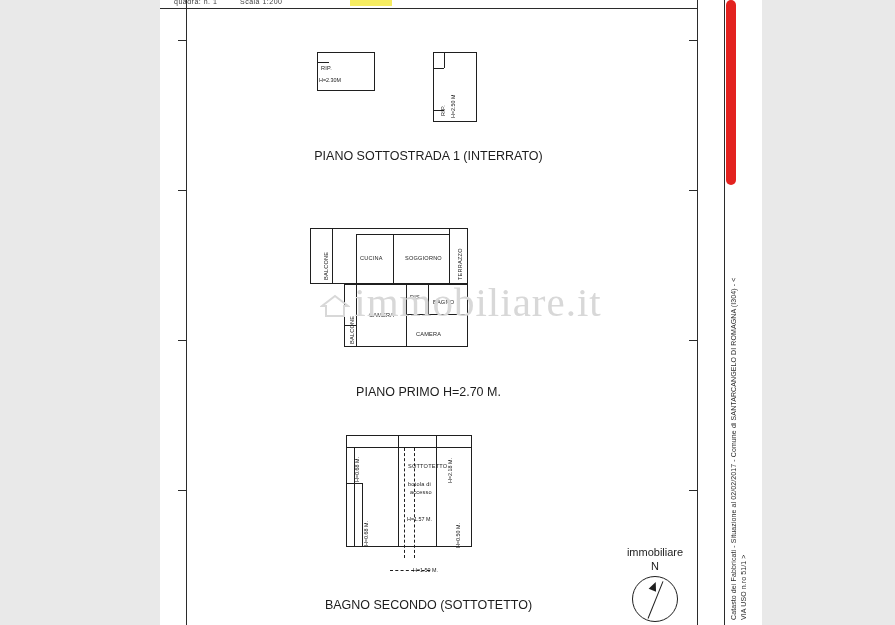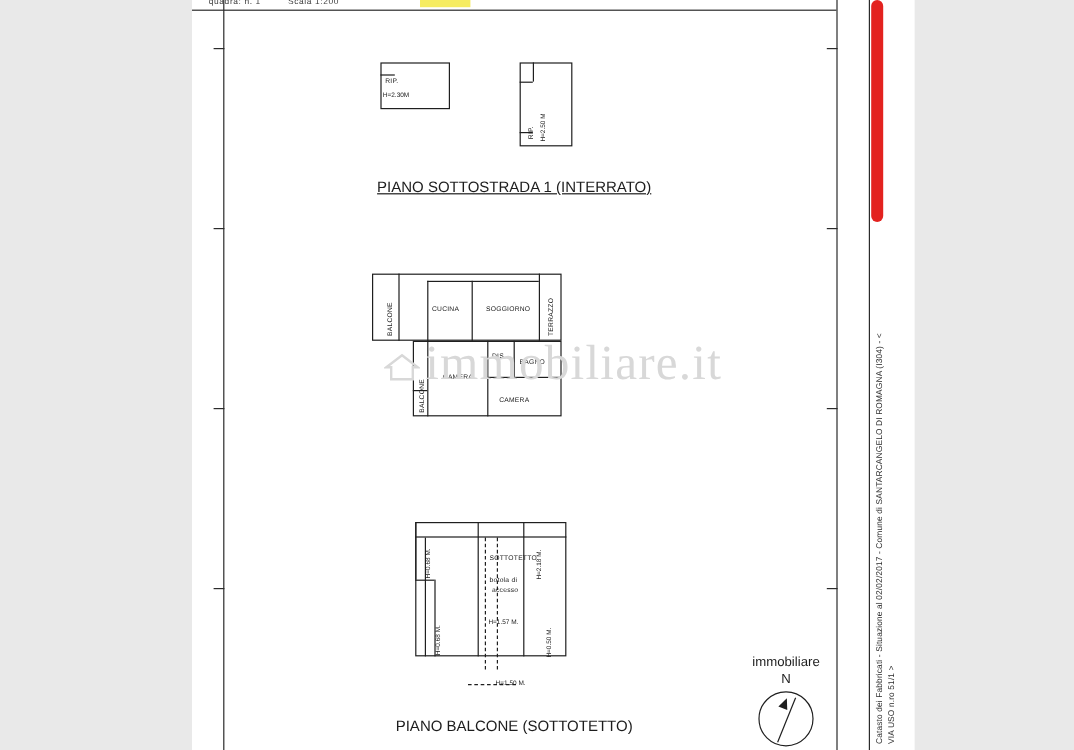--- a/index.html
+++ b/index.html
@@ -237,21 +237,21 @@
     <div class="lbl" style="left:161px; top:65px;">RIP.</div>
     <div class="dim" style="left:159px; top:77px;">H=2.30M</div>
 
     <div class="wall" style="left:273px; top:52px; width:44px; height:70px;"></div>
     <div class="line-h" style="left:273px; top:68px; width:11px;"></div>
     <div class="line-v" style="left:284px; top:52px; height:16px;"></div>
     <div class="line-h" style="left:273px; top:110px; width:11px;"></div>
     <div class="lbl-v" style="left:280px; top:116px;">RIP.</div>
     <div class="dim-v" style="left:290px; top:118px;">H=2.50 M</div>
 
-    <div class="plan-title" style="left:0; top:149px; width:537px;text-decoration:underline;">PIANO SOTTOSTRADA 1 (INTERRATO)</div>
+    <div class="plan-title" style="left:0; top:149px; width:537px;">PIANO SOTTOSTRADA 1 (INTERRATO)</div>
 
     <div class="wall" style="left:150px; top:228px; width:158px; height:56px;"></div>
     <div class="line-v" style="left:172px; top:228px; height:56px;"></div>
     <div class="line-v" style="left:196px; top:234px; height:50px;"></div>
     <div class="line-v" style="left:233px; top:234px; height:50px;"></div>
     <div class="line-v" style="left:289px; top:228px; height:56px;"></div>
     <div class="line-h" style="left:196px; top:234px; width:93px;"></div>
 
     <div class="lbl-v" style="left:163px; top:280px;">BALCONE</div>
     <div class="lbl" style="left:200px; top:255px;">CUCINA</div>
@@ -264,20 +264,21 @@
     <div class="line-h" style="left:246px; top:314px; width:62px;"></div>
     <div class="line-v" style="left:268px; top:284px; height:30px;"></div>
     <div class="line-h" style="left:184px; top:325px; width:12px;"></div>
 
     <div class="lbl-v" style="left:189px; top:344px;">BALCONE</div>
     <div class="lbl" style="left:209px; top:312px;">CAMERA</div>
     <div class="lbl" style="left:250px; top:294px;">DIS.</div>
     <div class="lbl" style="left:273px; top:299px;">BAGNO</div>
     <div class="lbl" style="left:256px; top:331px;">CAMERA</div>
 
+    <div class="plan-title" style="left:0; top:385px; width:537px;">PIANO PRIMO H=2.70 M.</div>
 
     <div class="wall" style="left:186px; top:435px; width:126px; height:112px;"></div>
 
     <div class="line-v" style="left:186px; top:435px; height:48px;"></div>
     <div class="line-h" style="left:186px; top:483px; width:16px;"></div>
     <div class="line-v" style="left:202px; top:483px; height:64px;"></div>
     <div class="line-v" style="left:194px; top:448px; height:99px;"></div>
     <div class="line-v" style="left:238px; top:435px; height:112px;"></div>
     <div class="line-v" style="left:276px; top:435px; height:112px;"></div>
     <div class="line-h" style="left:186px; top:447px; width:126px;"></div>
@@ -290,21 +291,21 @@
     <div class="lbl" style="left:248px; top:481px;">botola di</div>
     <div class="lbl" style="left:250px; top:489px;">accesso</div>
 
     <div class="dim-v" style="left:194px; top:482px;">H=0.68 M.</div>
     <div class="dim" style="left:247px; top:516px;">H=1.57 M.</div>
     <div class="dim-v" style="left:287px; top:483px;">H=2.18 M.</div>
     <div class="dim-v" style="left:203px; top:546px;">H=0.68 M.</div>
     <div class="dim-v" style="left:295px; top:548px;">H=0.50 M.</div>
     <div class="dim" style="left:253px; top:567px;">H=1.50 M.</div>
 
-    <div class="plan-title" style="left:0; top:598px; width:537px;">PIANO BALCONE (SOTTOTETTO)</div>
+    <div class="plan-title" style="left:0; top:598px; width:537px;">BAGNO SECONDO (SOTTOTETTO)</div>
 
     <div class="orient-label" style="left:440px; top:546px; width:110px;">immobiliare</div>
     <div class="orient-label" style="left:440px; top:560px; width:110px;">N</div>
     <div class="compass" style="left:472px; top:576px;">
       <div class="compass-needle"></div>
       <div class="compass-head"></div>
     </div>
 
     <div class="side-caption" style="left:570px; top:620px;">Catasto dei Fabbricati - Situazione al 02/02/2017 - Comune di SANTARCANGELO DI ROMAGNA (I304) - &lt;</div>
     <div class="side-caption" style="left:580px; top:620px;">VIA USO n.ro 51/1 &gt;</div>

